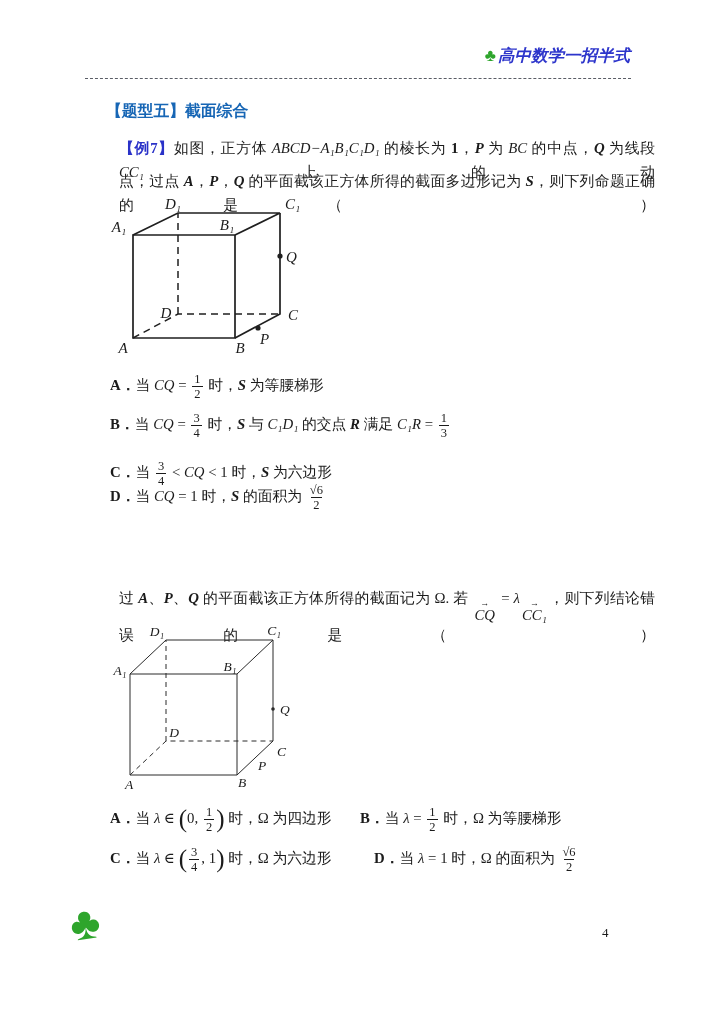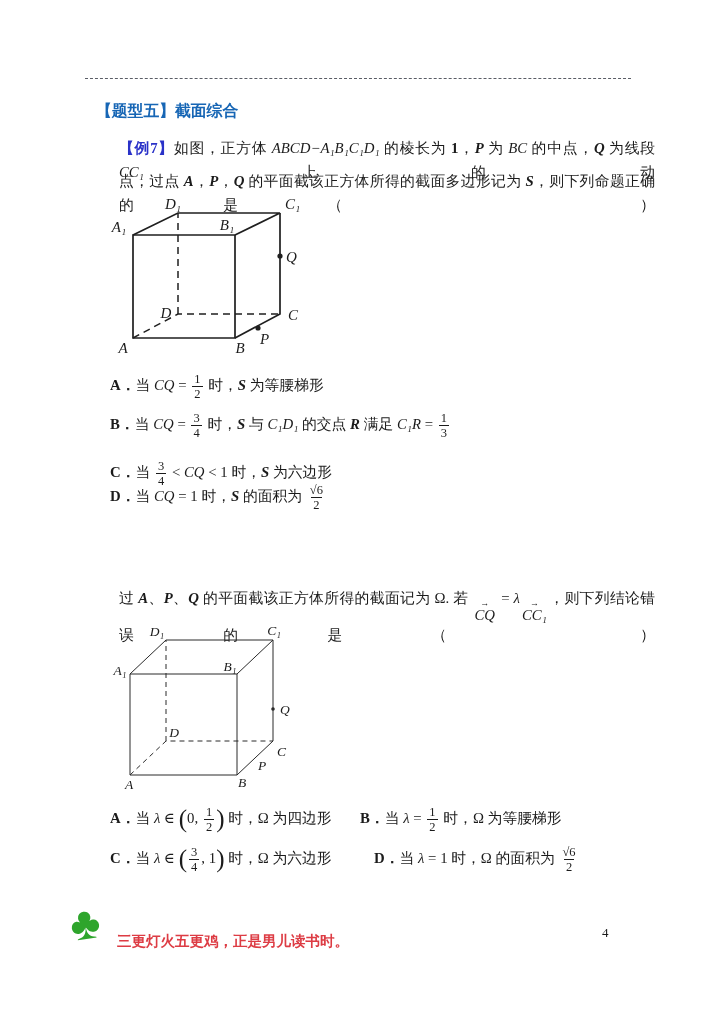--- a/index.html
+++ b/index.html
@@ -7,21 +7,21 @@
     position:relative; width:720px; height:1018px; margin:0 auto;
     background:#ffffff; overflow:hidden;
     font-family:"Liberation Serif","DejaVu Serif",serif;
     color:#1b1b1b; font-size:14.8px;
   }
   
   .brand { position:absolute; top:45px; right:90px; font-size:16.5px; font-weight:bold; font-style:italic; color:#2d35cb; }
   .brand .clover { font-style:normal; color:#2ea52c; font-size:17px; margin-right:2px; }
   .rule { position:absolute; top:78px; left:85px; width:546px; border-top:1px dashed #5a5d66; height:0; }
   
-  .section-title { position:absolute; left:96px; top:101px; font-size:15.8px; font-weight:bold; color:#1766b5; }
+  .section-title { position:absolute; left:106px; top:101px; font-size:15.8px; font-weight:bold; color:#1766b5; }
   .tline { position:absolute; left:95px; width:536px; line-height:24px; }
   .jline { text-align:justify; text-align-last:justify;margin-left:24px; }
   .tag { color:#2a32c8; font-weight:bold; }
   .var { font-style:italic; }
   .bold { font-weight:bold; }
   
   .frac { display:inline-flex; flex-direction:column; align-items:center; vertical-align:middle; font-size:12.5px; line-height:1.15; margin:0 2px; text-align:center; }
   .frac .fden { border-top:1px solid #1b1b1b; padding:0 2px; }
   .frac .fnum { padding:0 2px; }
   
@@ -37,20 +37,23 @@
   
   .footer-clover { position:absolute; left:70px; top:901px; font-size:46px; color:#2ea52c; line-height:1; transform:rotate(-8deg); }
   .footer-quote { position:absolute; left:117px; top:932px; font-size:14.5px; color:#dd3c44; font-weight:bold; }
   .page-num { position:absolute; left:602px; top:925px; font-size:13px; color:#1b1b1b; }
 </style>
 </head>
 <body>
 
 <div class="page">
 
+  <div class="brand">
+    <span class="clover">♣</span><span>高中数学一招半式</span>
+  </div>
   <div class="rule"></div>
 
   <div class="section-title">【题型五】截面综合</div>
 
   <div class="tline jline" style="top:136px;"><span class="tag">【例7】</span><span>如图，正方体 </span><span class="var">ABCD−A₁B₁C₁D₁</span><span> 的棱长为 </span><span class="bold">1</span><span>，</span><span class="var bold">P</span><span> 为 </span><span class="var">BC</span><span> 的中点，</span><span class="var bold">Q</span><span> 为线段 </span><span class="var">CC₁</span><span> 上的动</span></div>
   <div class="tline jline" style="top:169px;"><span>点，过点 </span><span class="var bold">A</span><span>，</span><span class="var bold">P</span><span>，</span><span class="var bold">Q</span><span> 的平面截该正方体所得的截面多边形记为 </span><span class="var bold">S</span><span>，则下列命题正确的是（　　）</span></div>
 
   <svg style="position:absolute; left:105px; top:196px;" width="210" height="166" viewBox="0 0 210 166">
     <g stroke="#1f1f1f" stroke-width="1.7" fill="none">
       <path d="M28 39 L130 39 L130 142 L28 142 Z"></path>
@@ -141,16 +144,15 @@
   <div class="opt" style="left:110px; top:838px;"><span class="bold">C．</span><span>当 </span><span class="var">λ</span><span> ∈ </span><span class="bigp">(</span><span class="frac">
         <span class="fnum">3</span>
         <span class="fden">4</span>
       </span><span>, 1</span><span class="bigp">)</span><span> 时，Ω 为六边形</span></div>
   <div class="opt" style="left:374px; top:838px;"><span class="bold">D．</span><span>当 </span><span class="var">λ</span><span> = 1 时，Ω 的面积为 </span><span class="frac">
         <span class="fnum">√6</span>
         <span class="fden">2</span>
       </span></div>
 
   <div class="footer-clover">♣</div>
-  <div class="footer-quote">三更灯火五更鸡，正是男儿读书时。</div>
   <div class="page-num">4</div>
 
 </div>
 
 </body></html>

